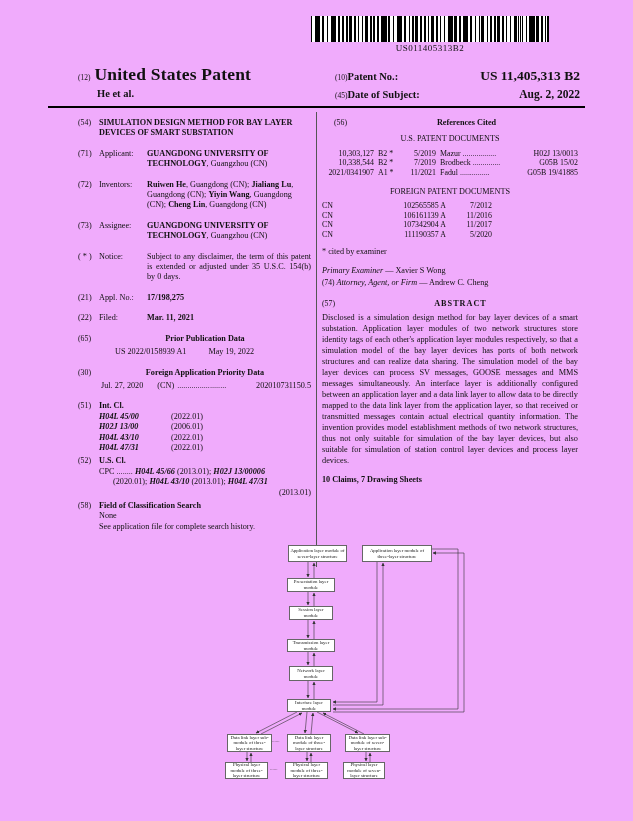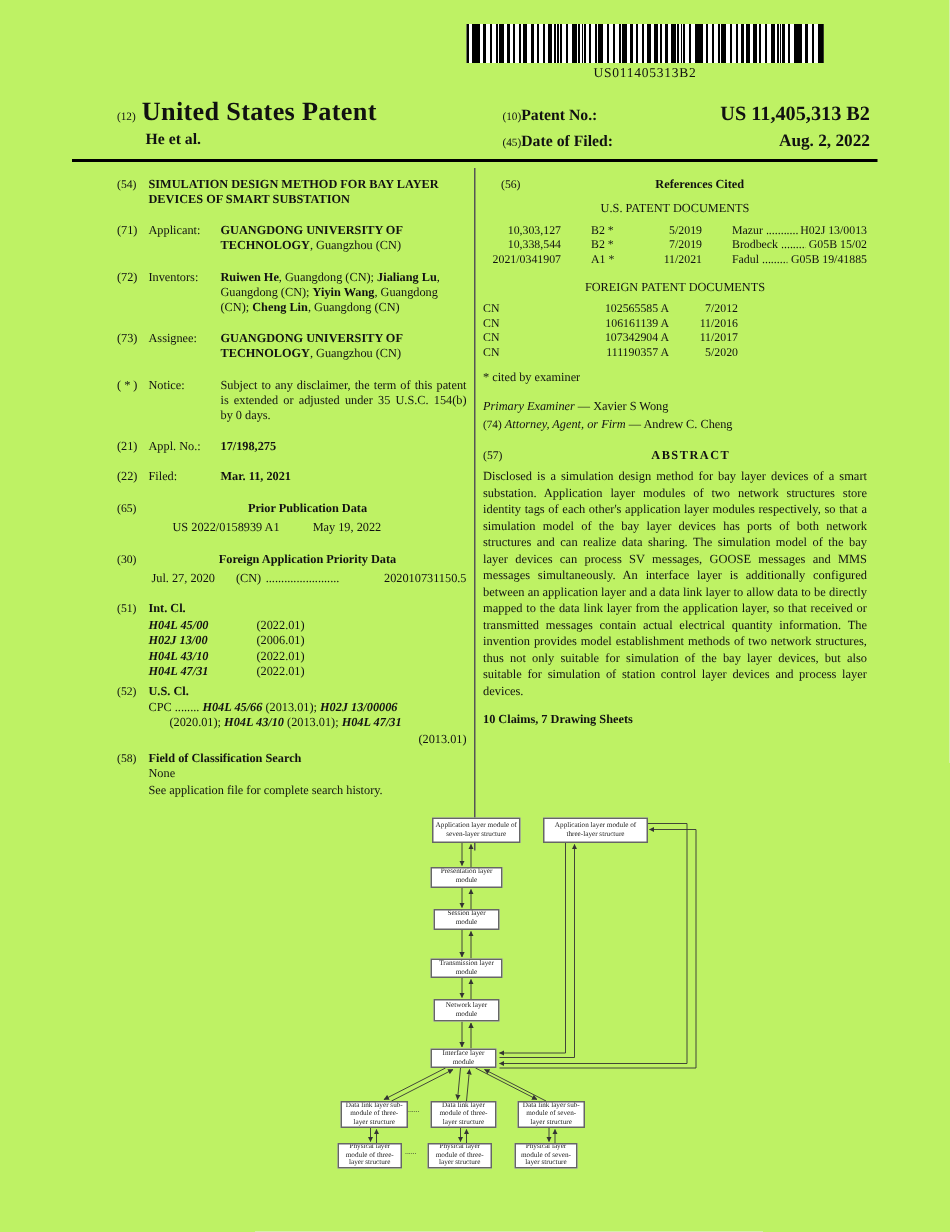--- a/index.html
+++ b/index.html
@@ -1,16 +1,16 @@
 <!DOCTYPE html>
 <html><head>
 <meta charset="utf-8">
 <style>
   html,body{margin:0;padding:0;background:#e9e9e9;}
-  .page{position:relative;width:633px;height:821px;margin:0 auto;background:#bef264;
+  .page{position:relative;width:633px;height:821px;margin:0 auto;background:#f0abfc;
         font-family:"Liberation Serif","DejaVu Serif",serif;color:#111;overflow:hidden;}
 
   
   .barcode-wrap{position:absolute;left:308px;top:16px;width:244px;text-align:center;}
   .barcode-bars{width:238px;height:26px;margin:0 auto;background-color:#fff;
     background-image:
       repeating-linear-gradient(90deg,#000 0 1.4px,transparent 1.4px 3.9px),
       repeating-linear-gradient(90deg,transparent 0 5px,#000 5px 7.6px,transparent 7.6px 11px,#000 11px 11.9px,transparent 11.9px 16.5px);}
   .barcode-text{font-size:9px;letter-spacing:.5px;margin-top:1px;}
 
@@ -42,21 +42,21 @@
   .pub-line .gap{display:inline-block;width:22px;}
   .prio-line{display:flex;margin-top:3px;padding-left:2px;}
   .prio-line .cn{margin-left:14px;margin-right:3px;}
   .prio-line .dots{flex:1;overflow:hidden;white-space:nowrap;}
   .intcl-row{display:grid;grid-template-columns:72px 1fr;}
   .cpc{margin-top:0;}
   .cpc .l2{padding-left:14px;}
   .cpc .l3{text-align:right;}
 
   
-  .usrow{display:grid;grid-template-columns:52px 22px 32px 1fr;column-gap:20px;font-size:7.9px;line-height:9.6px;}
+  .usrow{display:grid;grid-template-columns:52px 22px 32px 1fr;column-gap:4px;font-size:7.9px;line-height:9.6px;}
   .usrow .n{text-align:right;}
   .usrow .d{text-align:right;}
   .usrow .rest{display:flex;white-space:nowrap;overflow:hidden;}
   .usrow .leader{flex:1;overflow:hidden;white-space:nowrap;margin:0 2px;}
   .frow{display:grid;grid-template-columns:30px 94px 46px;font-size:7.9px;line-height:9.6px;}
   .frow .fn{text-align:right;}
   .frow .fd{text-align:right;}
   .small-head{text-align:center;font-size:8.2px;margin:6px 0 4px 0;}
   .cited{margin:8px 0 8px 0;}
   .exam-line{margin-bottom:2px;}
@@ -91,21 +91,21 @@
   </div>
 
   <div class="hdr-right">
     <div class="hdr-row">
       <span class="paren">(10)</span>
       <span class="hdr-label">Patent No.:</span>
       <span class="hdr-val big">US 11,405,313 B2</span>
     </div>
     <div class="hdr-row">
       <span class="paren">(45)</span>
-      <span class="hdr-label">Date of Filed:</span>
+      <span class="hdr-label">Date of Subject:</span>
       <span class="hdr-val">Aug. 2, 2022</span>
     </div>
   </div>
 
   <div class="hrule"></div>
   <div class="vrule"></div>
 
   <div class="col left-col">
 
     <div class="sec">

